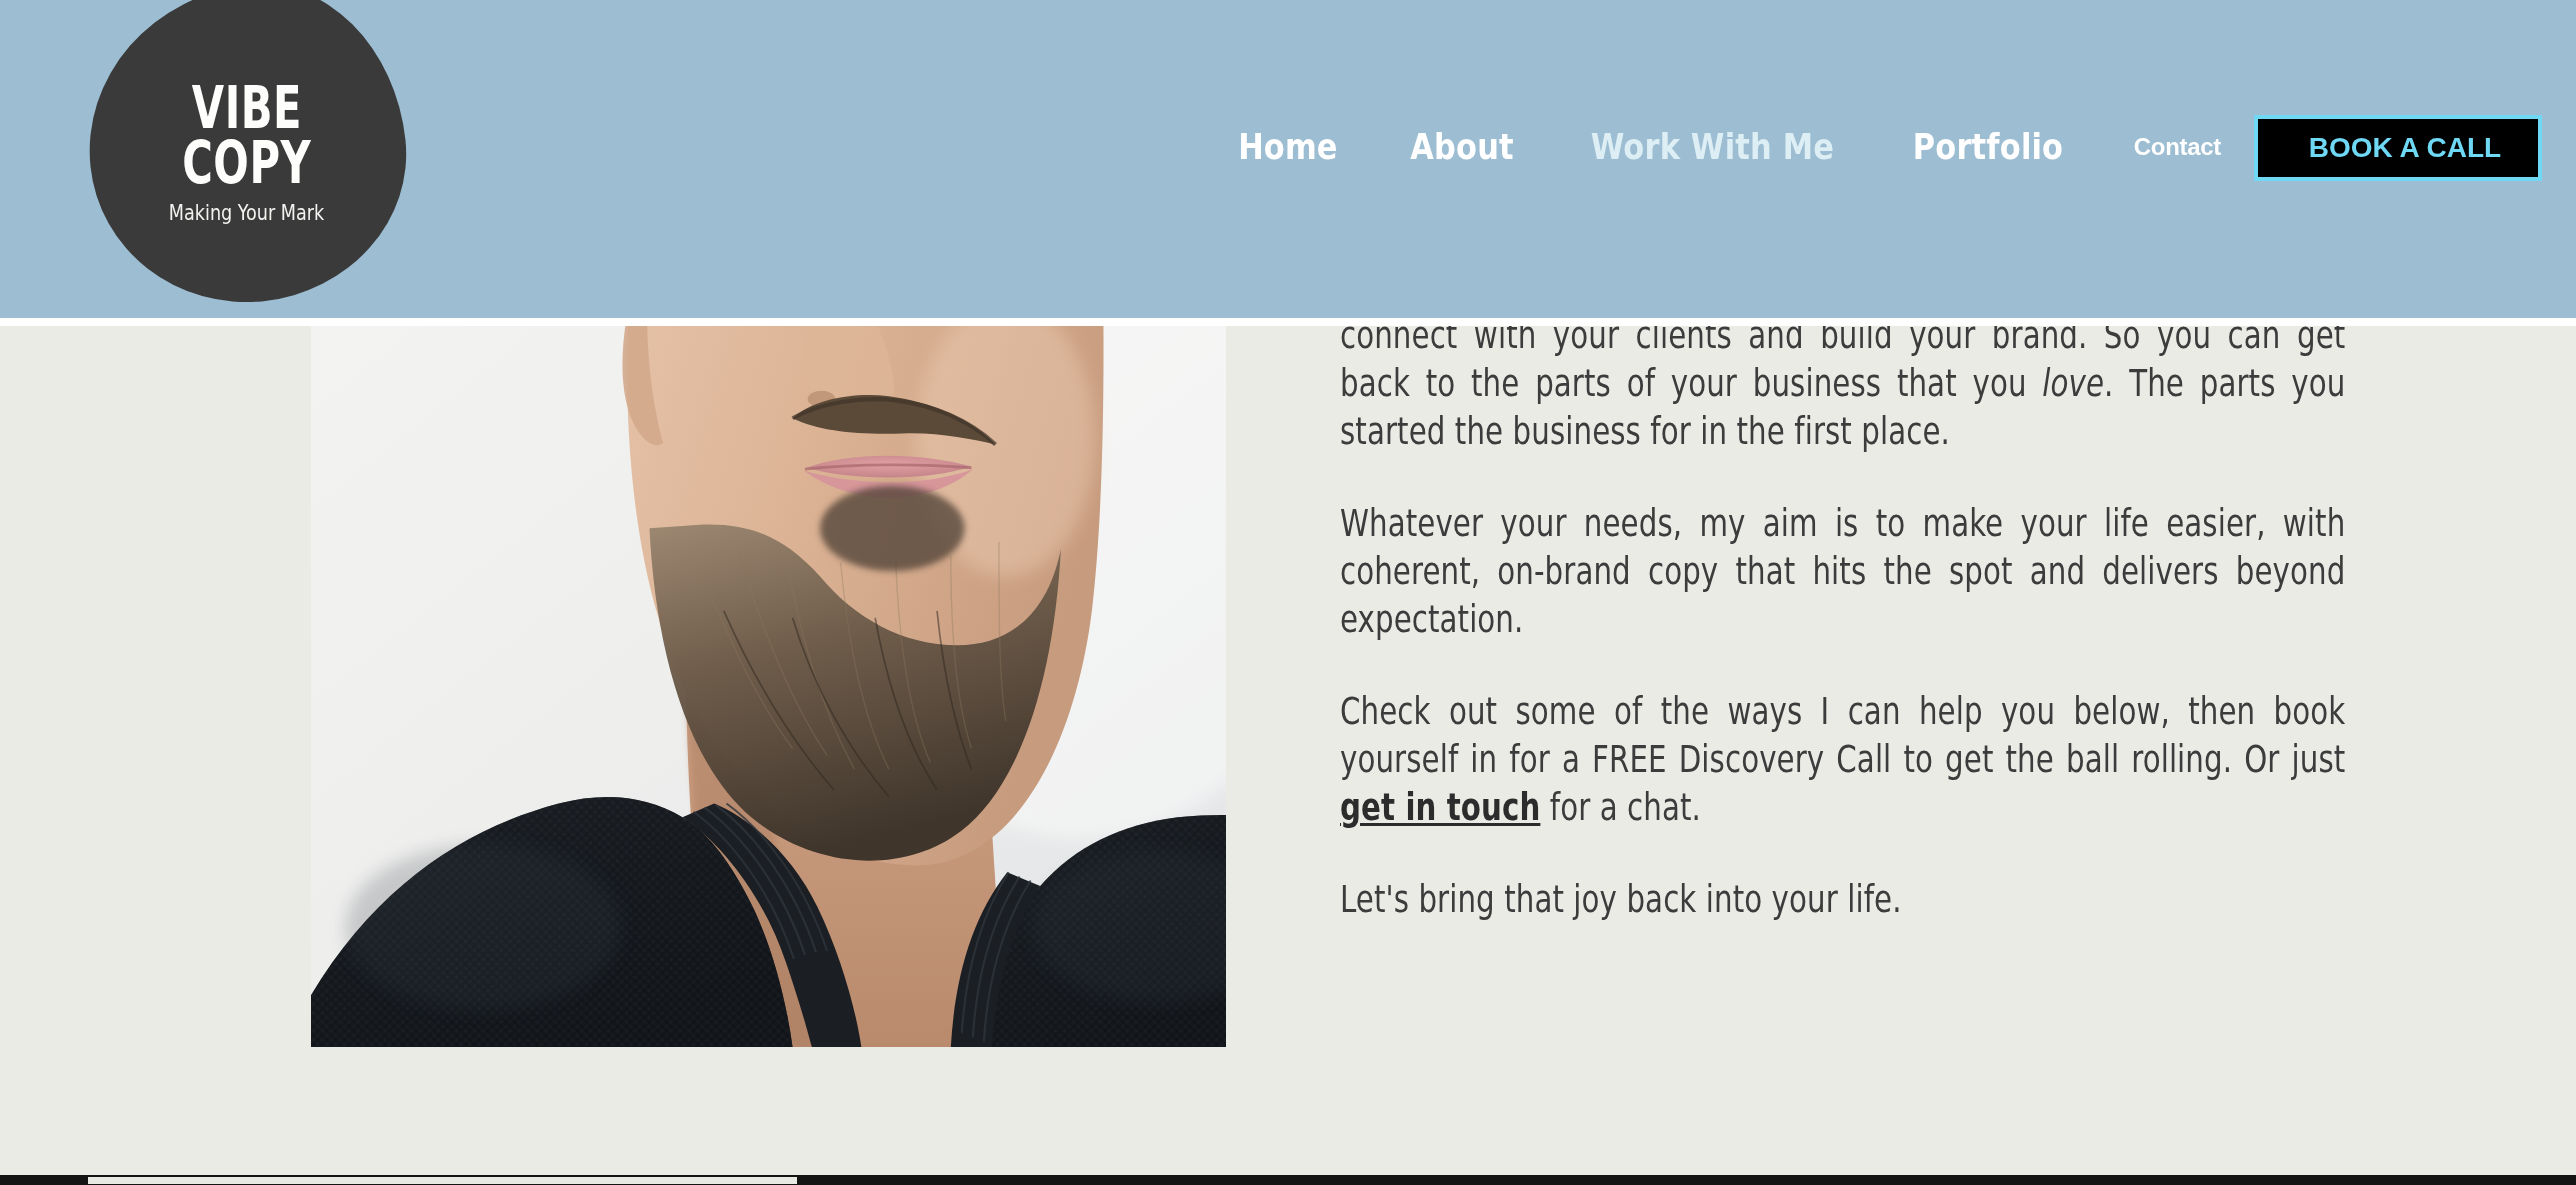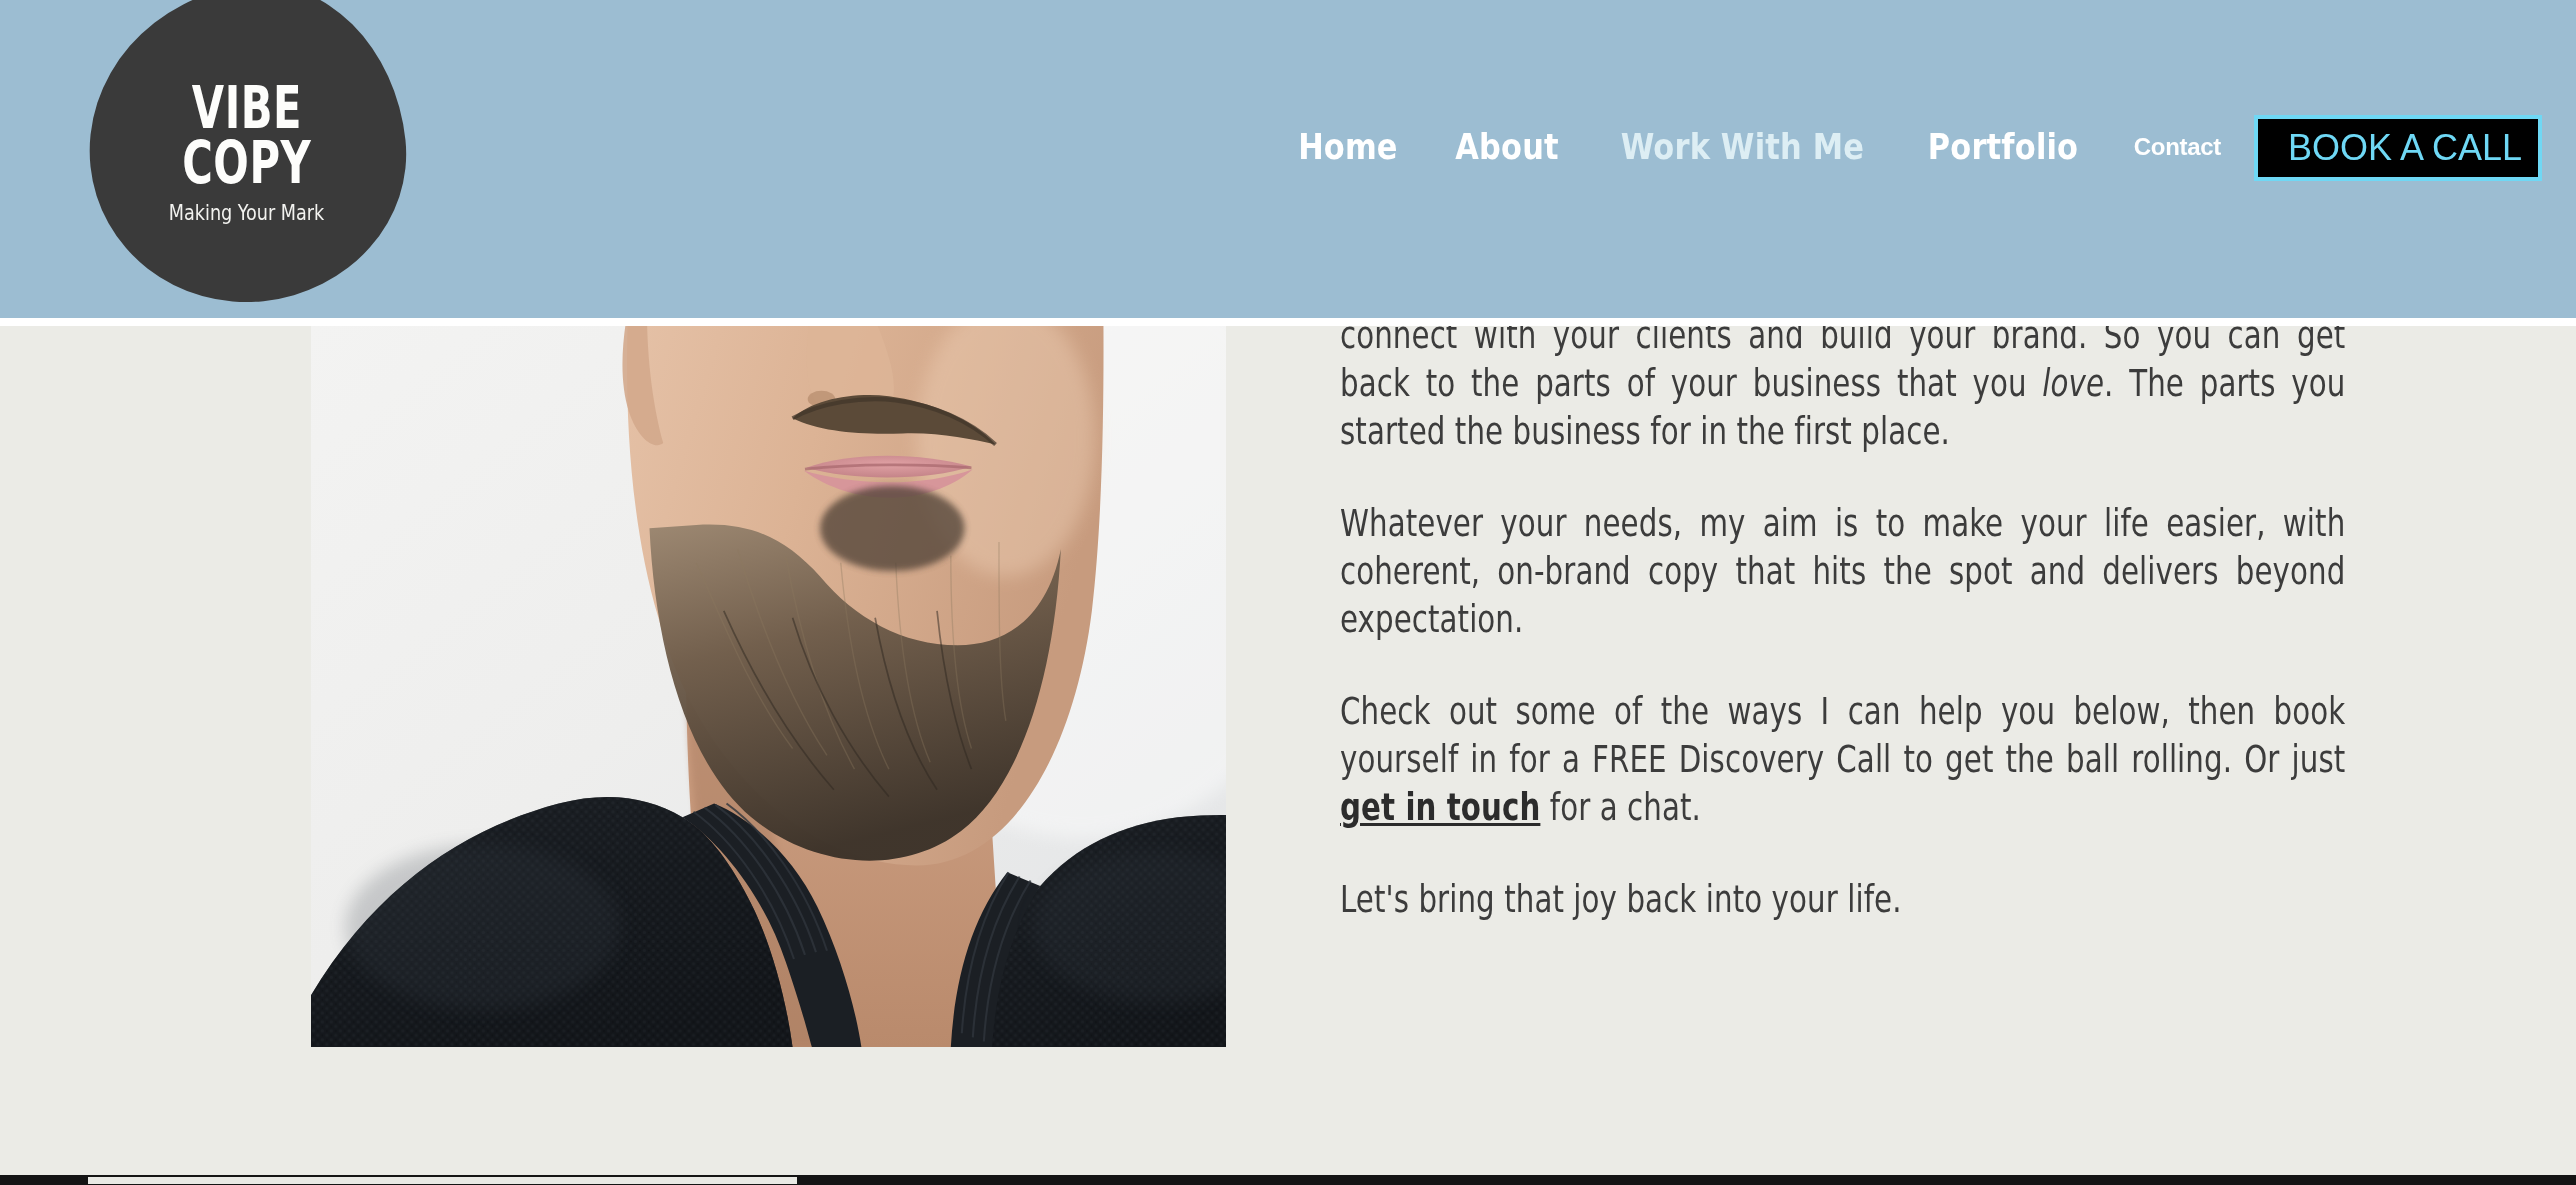--- a/index.html
+++ b/index.html
@@ -93,21 +93,21 @@
     white-space: nowrap;
   }
 
   
   .nav {
     position: absolute;
     right: 330px;
     top: 126px;
     display: flex;
     align-items: center;
-    gap: 1px;
+    gap: 16px;
     z-index: 46;
   }
   .nav-item {
     color: #ffffff;
     font-family: "Liberation Sans Narrow", "DejaVu Sans Condensed", "Liberation Sans", sans-serif;
     font-weight: 700;
     font-size: 36px;
     letter-spacing: 0.2px;
     white-space: nowrap;
     text-decoration: none;
@@ -135,22 +135,22 @@
     border: 4.1px solid #6fd8f5;
     display: flex;
     align-items: center;
     justify-content: center;
     cursor: pointer;
     z-index: 46;
   }
   .header-cta-label {
     color: #6fd8f5;
     font-family: "Liberation Sans", sans-serif;
-    font-weight: 400;
-    font-size: 36px;
+    font-weight: 700;
+    font-size: 28px;
     letter-spacing: 0px;
     white-space: nowrap;
     margin-left: 14px;
   }
 
   
   .main {
     position: absolute;
     top: 326px; left: 0;
     width: 2576px;

